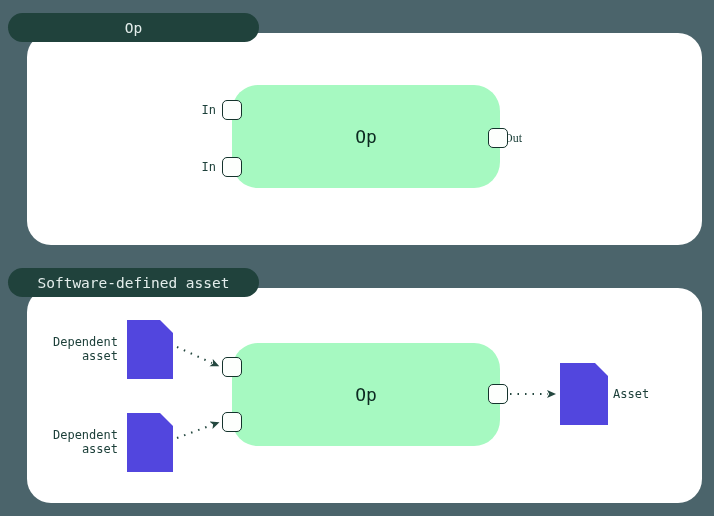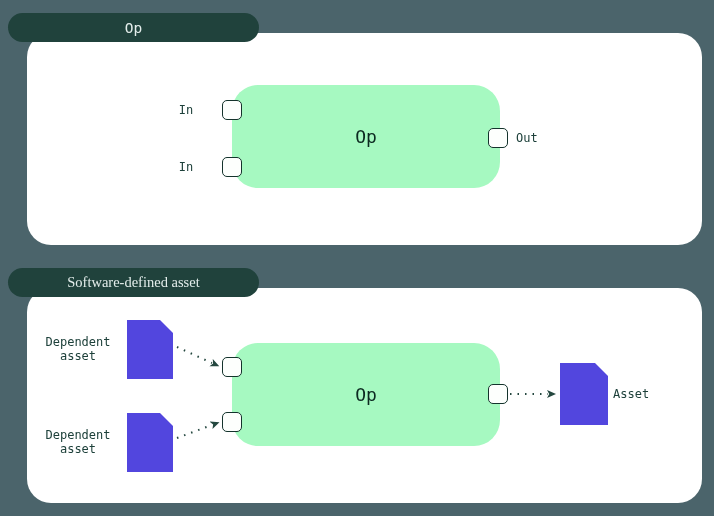--- a/index.html
+++ b/index.html
@@ -23,21 +23,21 @@
     background: #20423c;
     border-radius: 15px;
     display: flex;
     align-items: center;
     justify-content: center;
     color: #e3edeb;
     font-size: 14.5px;
     z-index: 3;
   }
   .pill-1 { top: 13px; }
-  .pill-2 { top: 268px; font-family: Liberation Serif, serif; }
+  .pill-2 { top: 268px; }
   .card {
     position: absolute;
     left: 27px;
     width: 675px;
     background: #ffffff;
     border-radius: 24px;
     z-index: 1;
   }
   .card-1 { top: 33px; height: 212px; }
   .card-2 { top: 288px; height: 215px; }
@@ -67,21 +67,21 @@
     z-index: 4;
   }
   .label {
     position: absolute;
     color: #1d403a;
     font-size: 12px;
     line-height: 14px;
     z-index: 3;
     white-space: pre-line;
   }
-  .label-right { text-align: center; }
+  .label-right { text-align: right; }
   .doc {
     position: absolute;
     background: #5246de;
     clip-path: polygon(0 0, calc(100% - 13px) 0, 100% 13px, 100% 100%, 0 100%);
     z-index: 2;
   }
   .doc-dep { left: 127px; width: 46px; height: 59px; }
   .doc-dep-1 { top: 320px; }
   .doc-dep-2 { top: 413px; }
   .doc-asset { left: 560px; top: 363px; width: 48px; height: 62px; }
@@ -103,21 +103,21 @@
   </div>
 
   <div class="card card-1"></div>
 
   <div>
     <div class="op-box op-box-1">
       <span>Op</span>
     </div>
     <span class="label label-right" style="left:156px;top:103px;width:60px;">In</span>
     <span class="label label-right" style="left:156px;top:160px;width:60px;">In</span>
-    <span class="label" style="left:516px;top:131px;">Out</span>
+    <span class="label" style="left:504px;top:131px;font-family:Liberation Serif, serif;">Out</span>
     <div class="port" style="left:222px;top:100px;"></div>
     <div class="port" style="left:222px;top:157px;"></div>
     <div class="port" style="left:488px;top:128px;"></div>
   </div>
 
   <div class="pill pill-2">
     <span>Software-defined asset</span>
   </div>
 
   <div class="card card-2"></div>

